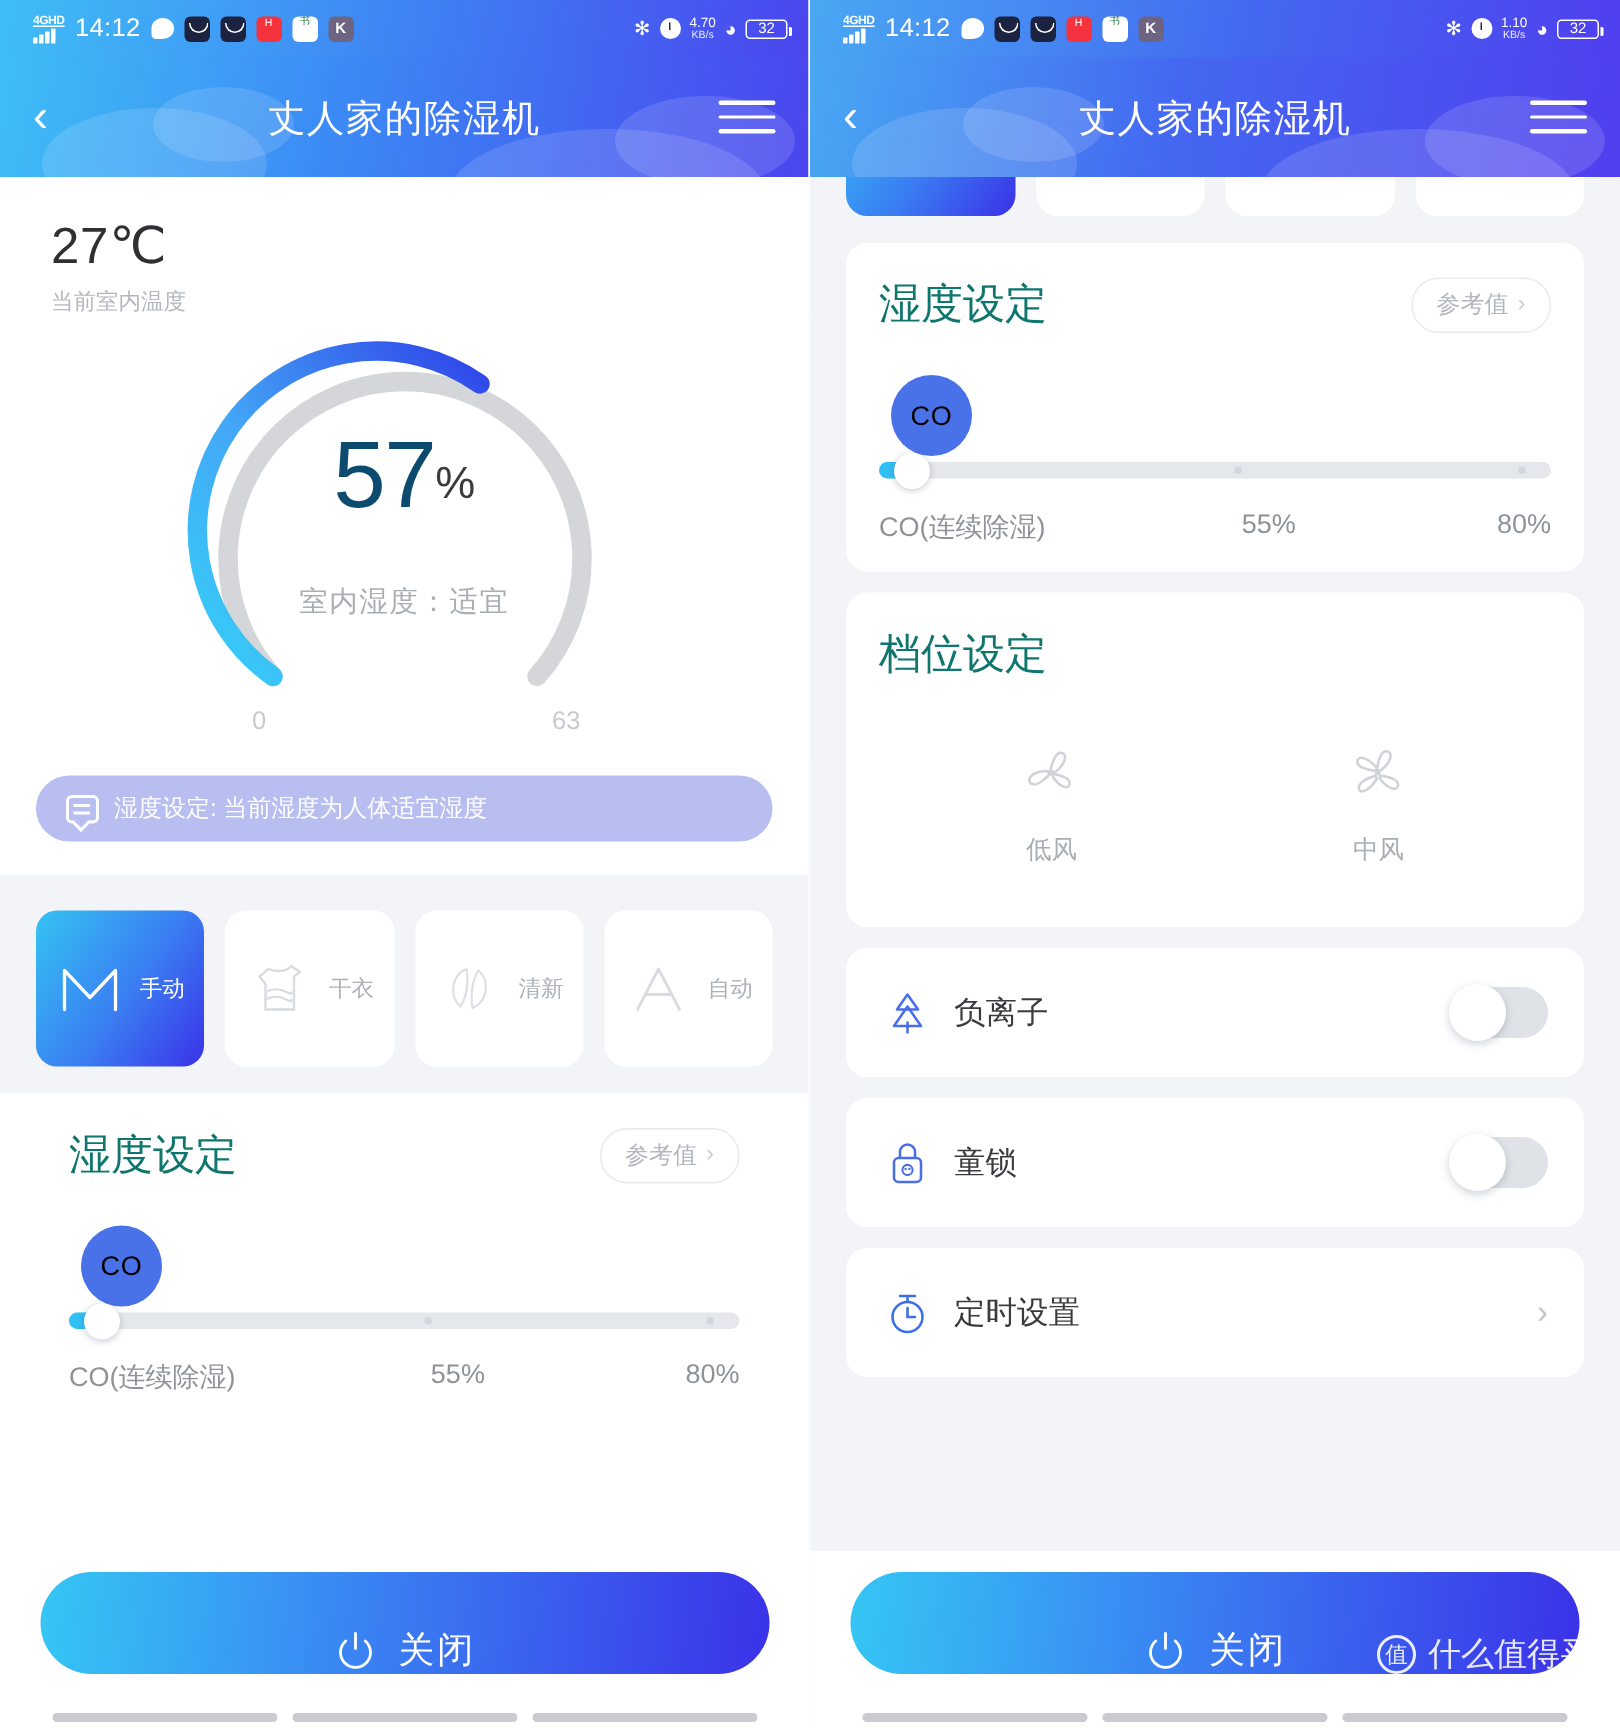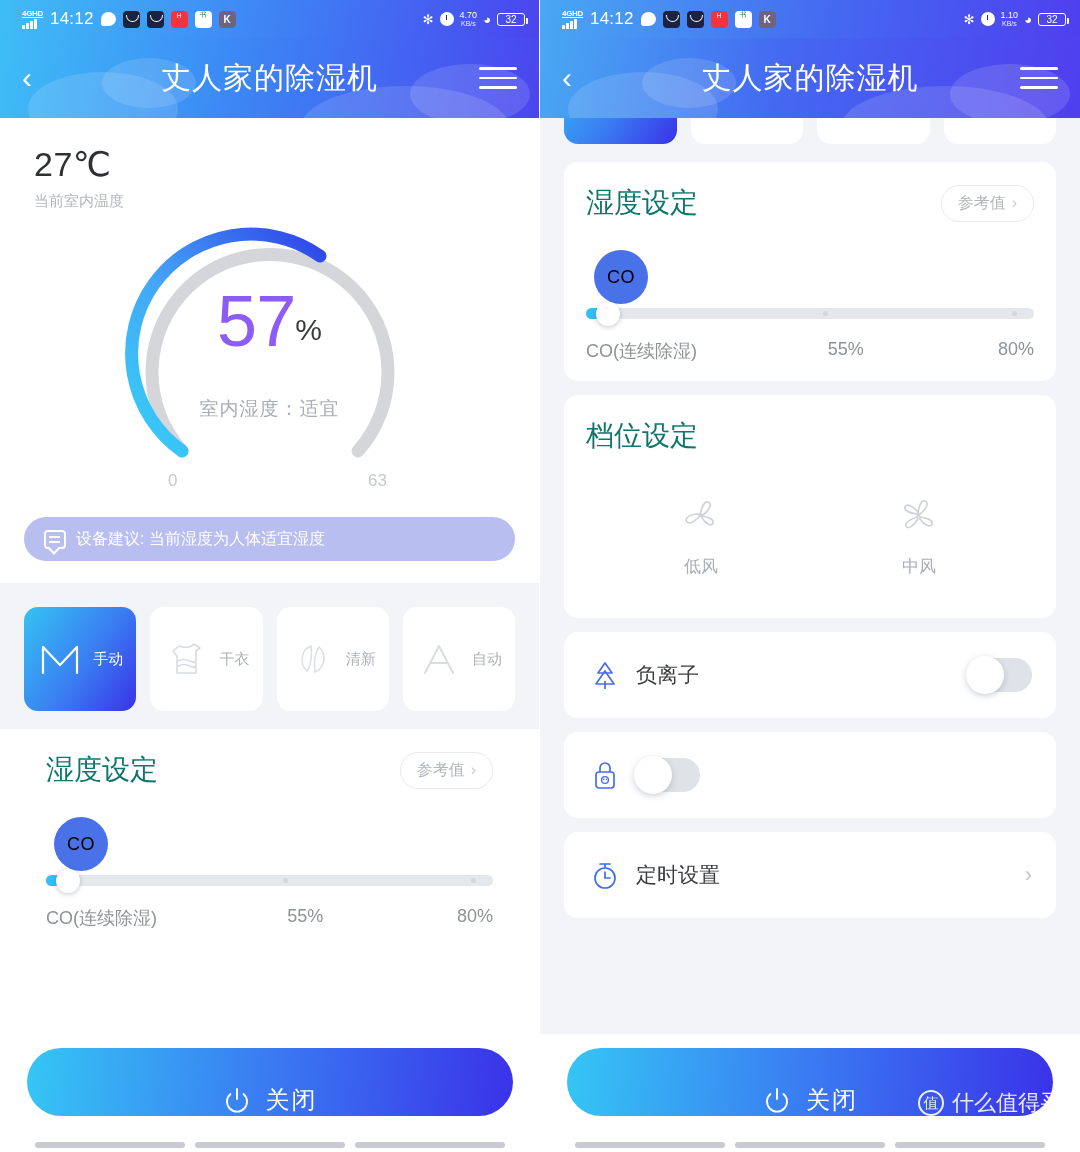--- a/index.html
+++ b/index.html
@@ -67,35 +67,35 @@
     background:linear-gradient(100deg,#49a8f3 0%,#4468f1 45%,#4f3fee 100%);
   }
   .cloud { position:absolute; background:rgba(255,255,255,.13); border-radius:50%; }
   .c1 { width:150px; height:74px; left:28px; top:34px; }
   .c2 { width:94px;  height:50px; left:102px; top:20px; }
   .c3 { width:210px; height:86px; left:300px; top:48px; }
   .c4 { width:120px; height:60px; left:410px; top:26px; }
   .back-btn { position:relative; z-index:2; width:44px; color:#fff; font-size:30px;
               font-weight:300; line-height:1; cursor:pointer; }
   .hdr-title { position:relative; z-index:2; flex:1; text-align:center;
-               color:#fff; font-size:30px; letter-spacing:1px; }
+               color:#fff; font-size:25px; letter-spacing:1px; }
   .menu-btn { position:relative; z-index:2; width:44px; display:flex; flex-direction:column;
               gap:7px; align-items:flex-end; cursor:pointer; }
   .menu-btn i { display:block; width:38px; height:2.6px; background:#fff; border-radius:2px; }
 
   
   .content { position:relative; height:1034px; background:#fff; }
   .temp-block { padding:26px 34px 0 34px; background:#fff; }
   .temp-val { font-size:34px; color:#2f3033; font-weight:400; letter-spacing:.5px;}
   .temp-cap { font-size:15px; color:#b4b7bd; margin-top:8px; }
 
   .gauge-wrap { position:relative; height:300px; background:#fff; }
   .gauge { position:absolute; left:50%; transform:translateX(-50%); top:8px; }
   .gauge-center { position:absolute; left:0; right:0; top:78px; text-align:center; }
-  .g-num { font-size:72px; color:#8b5cf6; font-weight:300; line-height:.9; letter-spacing:-1px;}
+  .g-num { font-size:63px; color:#0c4a6e; font-weight:300; line-height:.9; letter-spacing:-1px;}
   .g-pct { font-size:30px; color:#3a3b3f; font-weight:300; vertical-align:super; }
   .g-sub { font-size:19px; color:#a9adb4; margin-top:42px; letter-spacing:1px; }
   .g-min { position:absolute; left:168px; top:260px; font-size:17px; color:#c6c9ce; }
   .g-max { position:absolute; right:152px; top:260px; font-size:17px; color:#c6c9ce; }
 
   .tipbar {
     margin:6px 24px 0 24px; height:44px; border-radius:22px;
     background:#b9bef0; display:flex; align-items:center; gap:10px;
     padding:0 20px; color:#fff; font-size:16px;
   }
@@ -252,21 +252,21 @@
       <div class="gauge-center">
         <div><span class="g-num">57</span><span class="g-pct">%</span></div>
         <div class="g-sub">室内湿度：适宜</div>
       </div>
       <div class="g-min">0</div>
       <div class="g-max">63</div>
     </div>
 
     <div class="tipbar">
       <span class="tip-ico"></span>
-      <span>设备建议: 当前湿度为人体适宜湿度</span>
+      <span>湿度设定: 当前湿度为人体适宜湿度</span>
     </div>
 
     <div class="modes">
       <div class="mode active">
         <svg width="46" height="40" viewBox="0 0 46 40">
           <path d="M6 34 V8 L23 26 L40 8 V34" fill="none" stroke="#ffffff" stroke-width="2.2" stroke-linecap="round" stroke-linejoin="round"></path>
         </svg>
         <span class="mode-label">手动</span>
       </div>
       <div class="mode">
@@ -479,20 +479,21 @@
     <div class="row-card">
       <span class="row-ico">
         <svg width="30" height="32" viewBox="0 0 30 32">
           <rect x="6" y="13" width="18" height="16" rx="3" fill="none" stroke="#4a6ee8" stroke-width="1.7"></rect>
           <path d="M10 13 V9 a5 5 0 0 1 10 0 V13" fill="none" stroke="#4a6ee8" stroke-width="1.7"></path>
           <circle cx="15" cy="21" r="3.4" fill="none" stroke="#4a6ee8" stroke-width="1.4"></circle>
           <circle cx="13.7" cy="20.3" r=".8" fill="#4a6ee8"></circle>
           <circle cx="16.3" cy="20.3" r=".8" fill="#4a6ee8"></circle>
         </svg>
       </span>
+      <span class="row-label">童锁</span>
       <span class="toggle">
           <span class="knob"></span>
         </span>
     </div>
 
     <div class="row-card">
       <span class="row-ico">
         <svg width="30" height="32" viewBox="0 0 30 32">
           <circle cx="15" cy="19" r="10" fill="none" stroke="#3a6fe8" stroke-width="1.7"></circle>
           <path d="M10 5 H20" stroke="#3a6fe8" stroke-width="1.7" stroke-linecap="round"></path>

